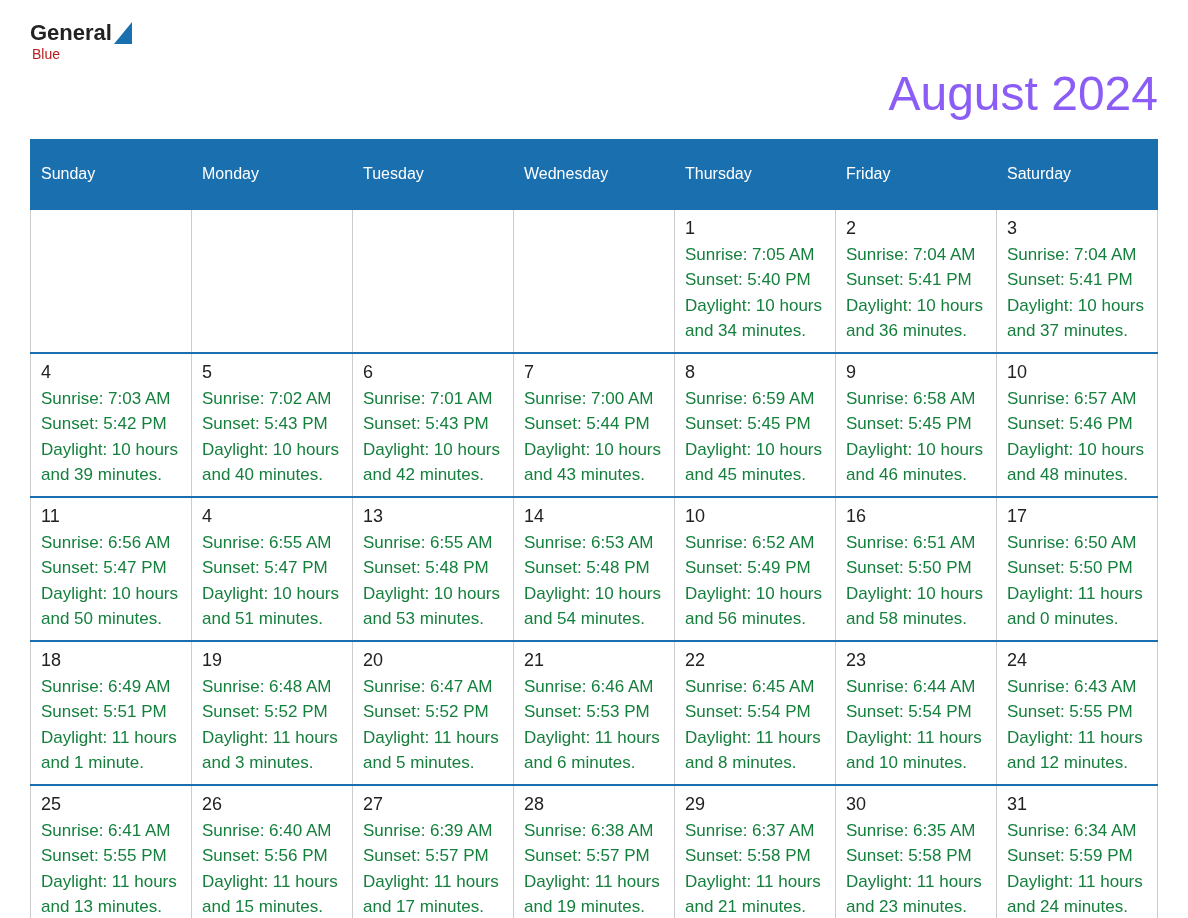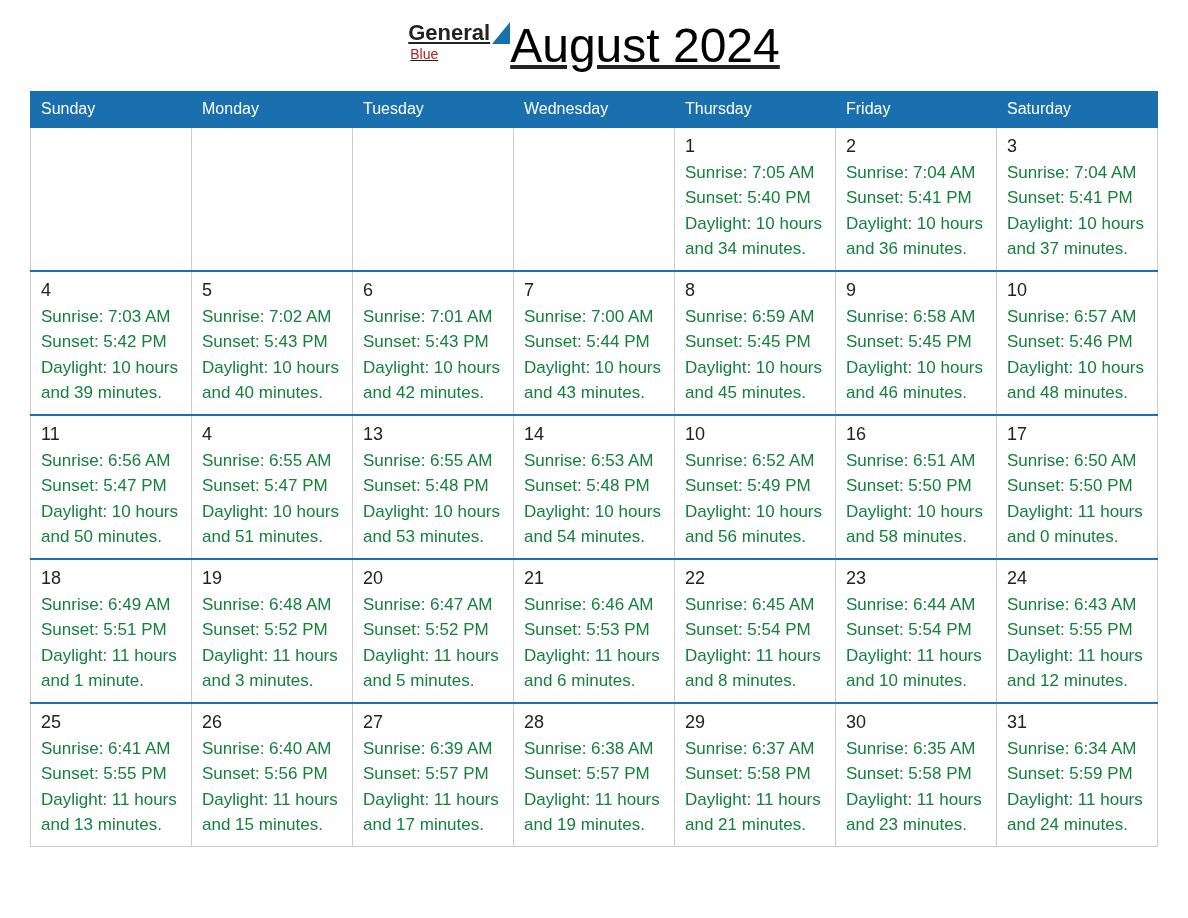--- a/index.html
+++ b/index.html
@@ -4,54 +4,54 @@
   <style>
     * { box-sizing: border-box; margin: 0; padding: 0; }
     body {
       font-family: Arial, Helvetica, sans-serif;
       background: #fff;
       padding: 20px 30px;
       color: #222;
     }
     .header {
       display: flex;
-      justify-content: center;
+      justify-content: space-between;
       align-items: flex-start;
       margin-bottom: 18px;
-      text-decoration: underline;
     }
     .logo-text-general {
       font-size: 22px;
       font-weight: bold;
       color: #222;
     }
     .title-area {
       text-align: right;
     }
     .month-title {
       font-size: 48px;
       font-weight: 300;
-      color: #000000;
+      color: #8b5cf6;
       line-height: 1.1;
+      margin-top: 48px;
     }
     .location-title {
       font-size: 20px;
       color: #444;
       margin-top: 4px;
     }
     .calendar {
       width: 100%;
       border-collapse: collapse;
       border: 1px solid #aaa;
     }
     .calendar th {
       background-color: #1a6faf;
       color: #fff;
       text-align: left;
-      padding: 8px 10px;
+      padding: 25px 10px;
       font-size: 16px;
       font-weight: normal;
       border: 1px solid #1a6faf;
     }
     .calendar td {
       vertical-align: top;
       padding: 8px 10px;
       border: 1px solid #ccc;
       font-size: 13px;
       width: 14.28%;

